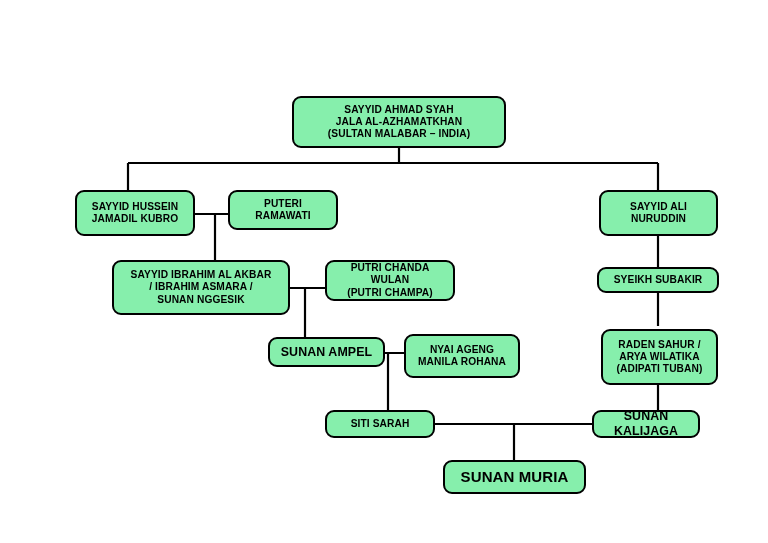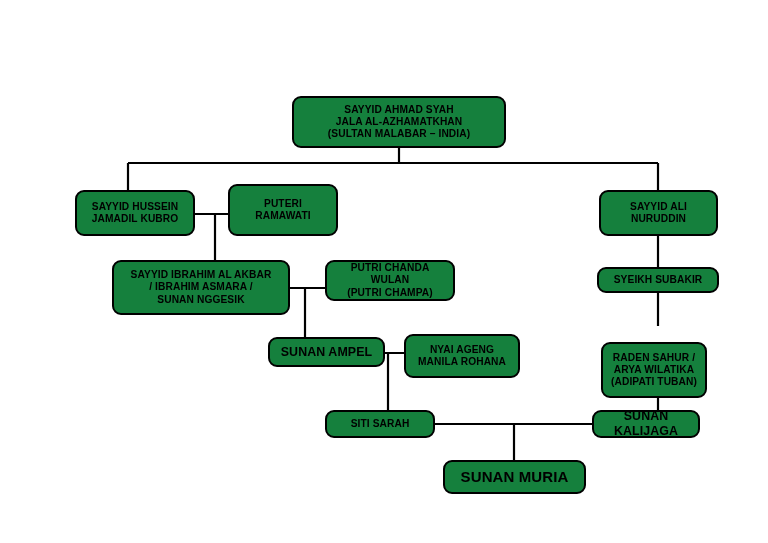--- a/index.html
+++ b/index.html
@@ -44,21 +44,21 @@
   svg.connectors line {
     stroke: #000000;
     stroke-width: 2.2;
     stroke-linecap: butt;
   }
   .node {
     position: absolute;
     box-sizing: border-box;
     border: 2.6px solid #000000;
     border-radius: 9px;
-    background: #15803d;
+    background: #86efac;
     display: flex;
     align-items: center;
     justify-content: center;
     text-align: center;
     font-weight: bold;
     line-height: 1.18;
     letter-spacing: 0.1px;
     padding: 0 4px;
   }
   .node .node-label {
@@ -96,21 +96,21 @@
   <div id="node-layer">
       <div class="node sz-md" style="left: 292px; top: 96px; width: 214px; height: 52px;">
         <span class="node-label">SAYYID AHMAD SYAH
 JALA AL-AZHAMATKHAN
 (SULTAN MALABAR – INDIA)</span>
       </div>
       <div class="node sz-md" style="left: 75px; top: 190px; width: 120px; height: 46px;">
         <span class="node-label">SAYYID HUSSEIN
 JAMADIL KUBRO</span>
       </div>
-      <div class="node sz-md" style="left: 228px; top: 184px; width: 110px; height: 52px;">
+      <div class="node sz-md" style="left: 228px; top: 190px; width: 110px; height: 40px;">
         <span class="node-label">PUTERI
 RAMAWATI</span>
       </div>
       <div class="node sz-md" style="left: 599px; top: 190px; width: 119px; height: 46px;">
         <span class="node-label">SAYYID ALI
 NURUDDIN</span>
       </div>
       <div class="node sz-md" style="left: 112px; top: 260px; width: 178px; height: 55px;">
         <span class="node-label">SAYYID IBRAHIM AL AKBAR
 / IBRAHIM ASMARA /
@@ -124,21 +124,21 @@
       <div class="node sz-md" style="left: 597px; top: 267px; width: 122px; height: 26px;">
         <span class="node-label">SYEIKH SUBAKIR</span>
       </div>
       <div class="node sz-lg" style="left: 244px; top: 337px; width: 117px; height: 30px; margin-left: 24px;">
         <span class="node-label">SUNAN AMPEL</span>
       </div>
       <div class="node sz-md" style="left: 404px; top: 334px; width: 116px; height: 44px;">
         <span class="node-label">NYAI AGENG
 MANILA ROHANA</span>
       </div>
-      <div class="node sz-md" style="left: 601px; top: 342px; width: 106px; height: 56px;">
+      <div class="node sz-md" style="left: 601px; top: 329px; width: 117px; height: 56px;">
         <span class="node-label">RADEN SAHUR /
 ARYA WILATIKA
 (ADIPATI TUBAN)</span>
       </div>
       <div class="node sz-md" style="left: 325px; top: 410px; width: 110px; height: 28px;">
         <span class="node-label">SITI SARAH</span>
       </div>
       <div class="node sz-lg" style="left: 592px; top: 410px; width: 108px; height: 28px;">
         <span class="node-label">SUNAN KALIJAGA</span>
       </div>

